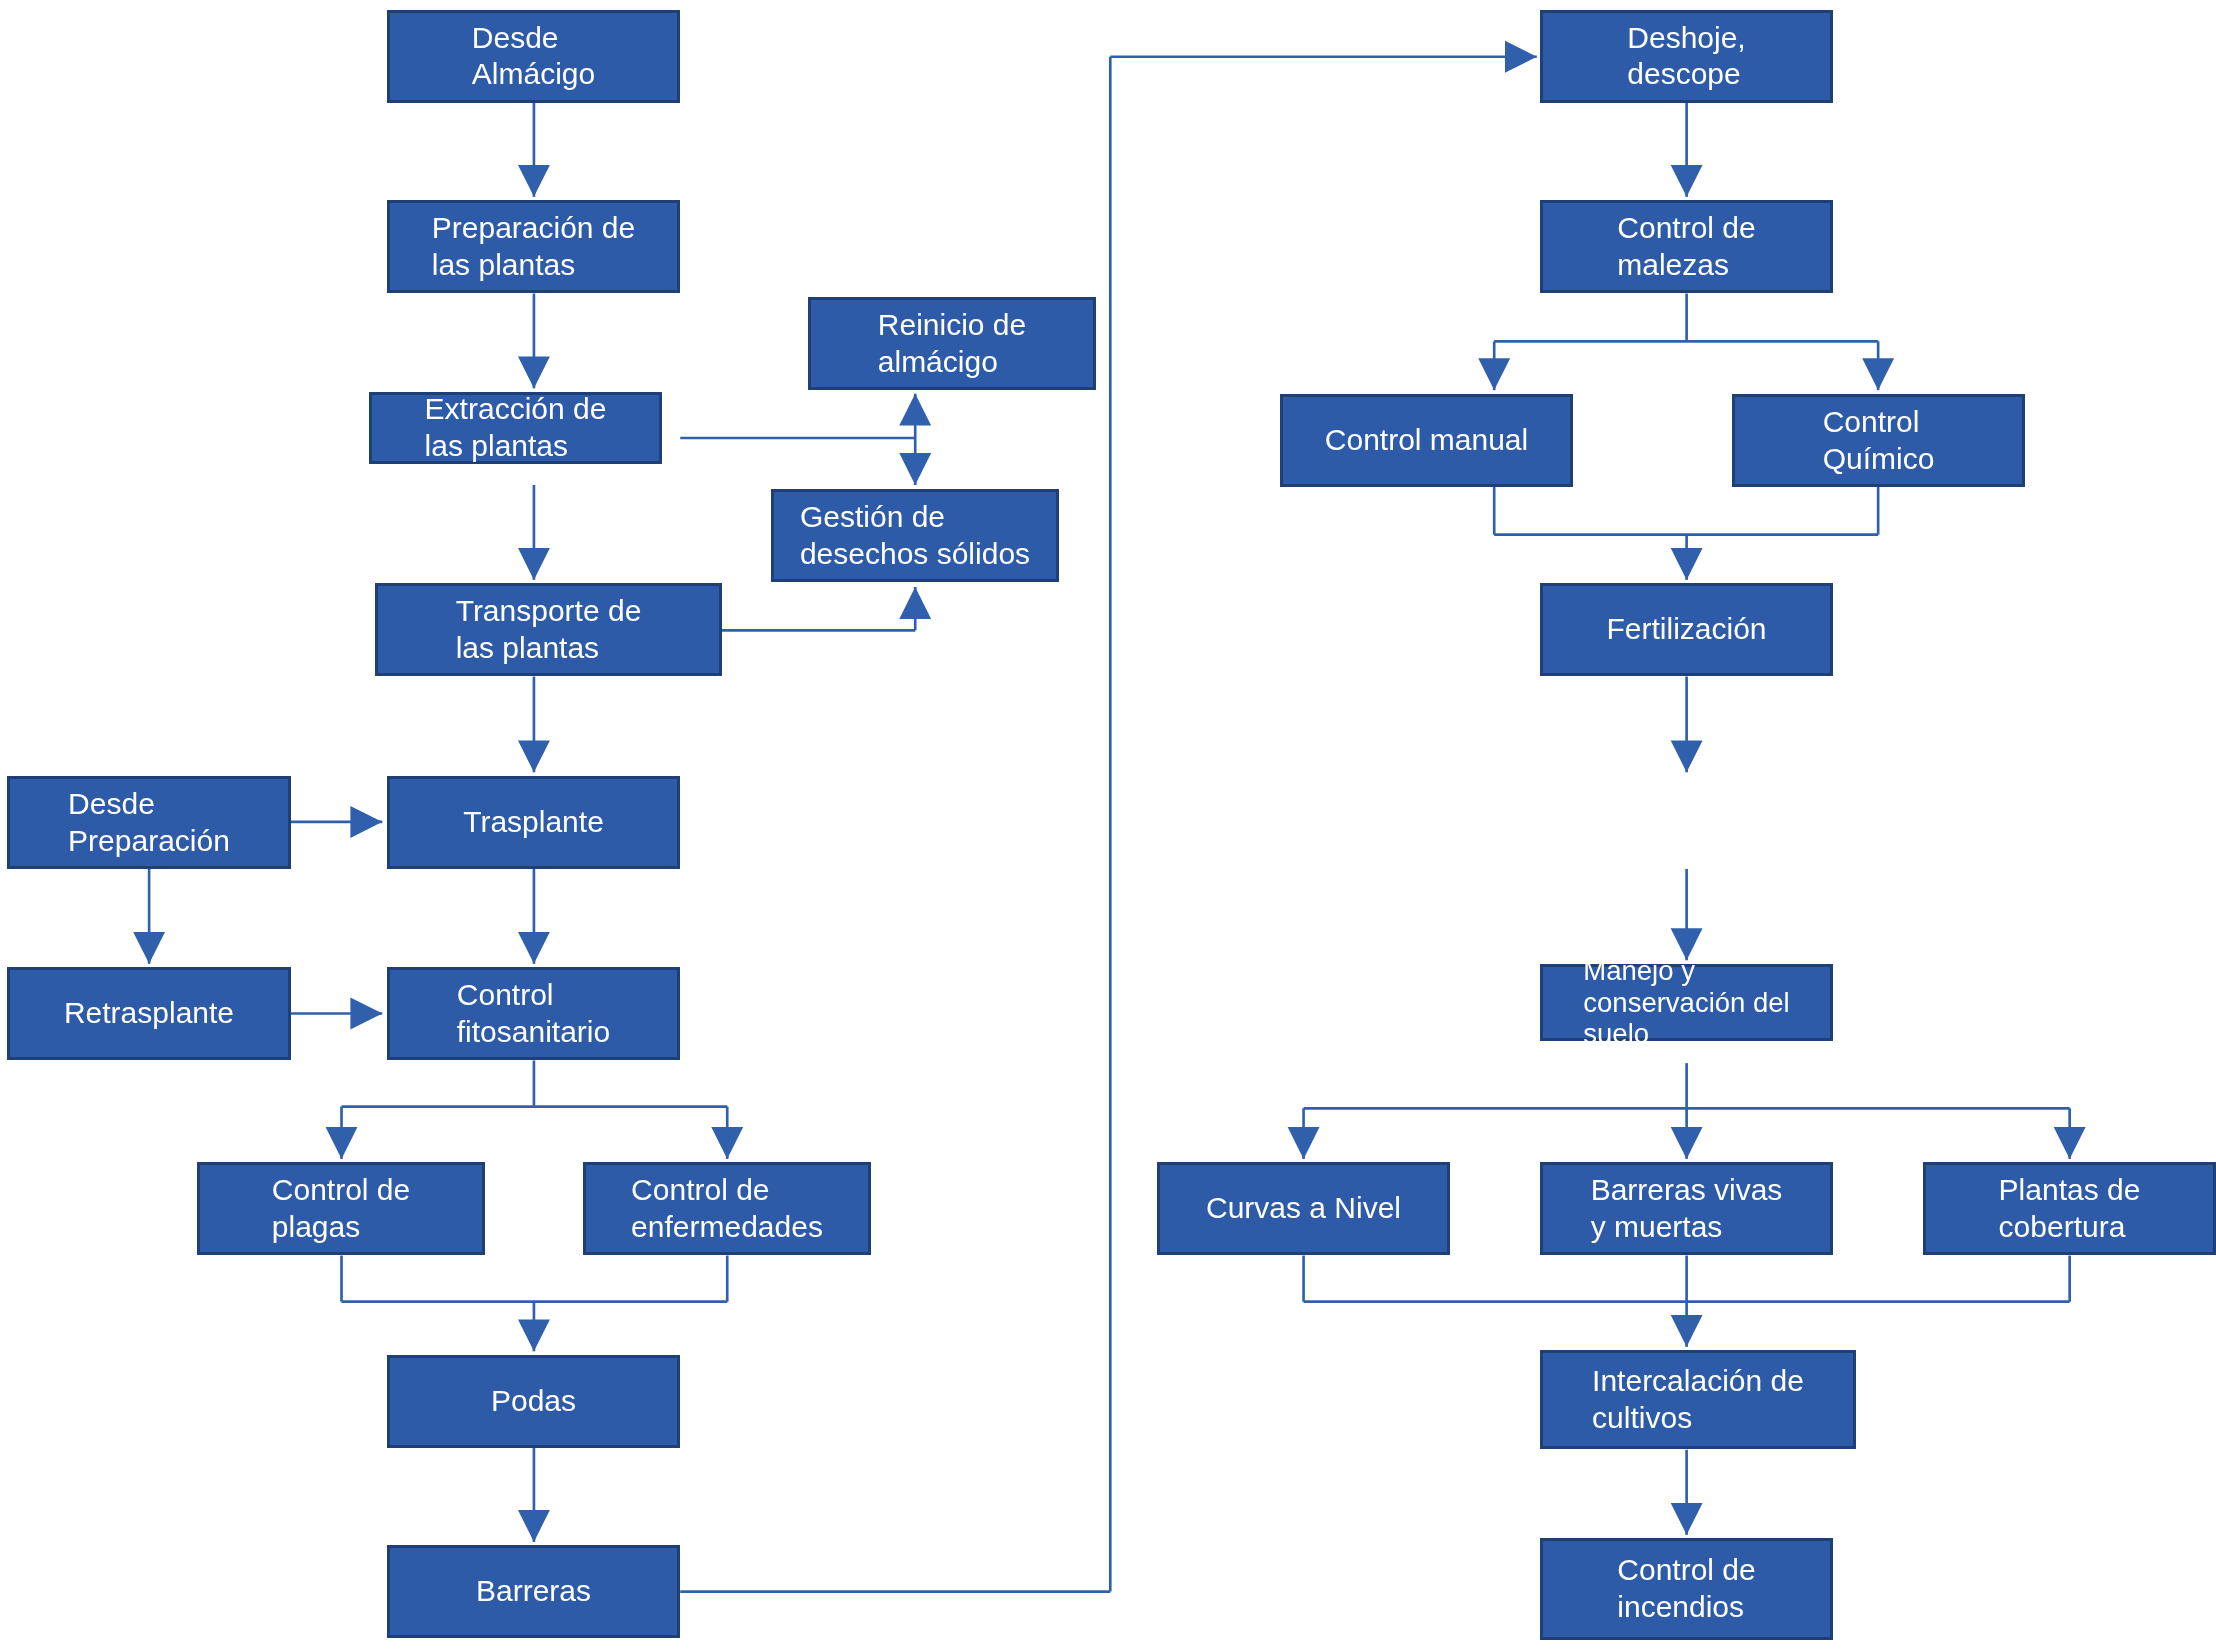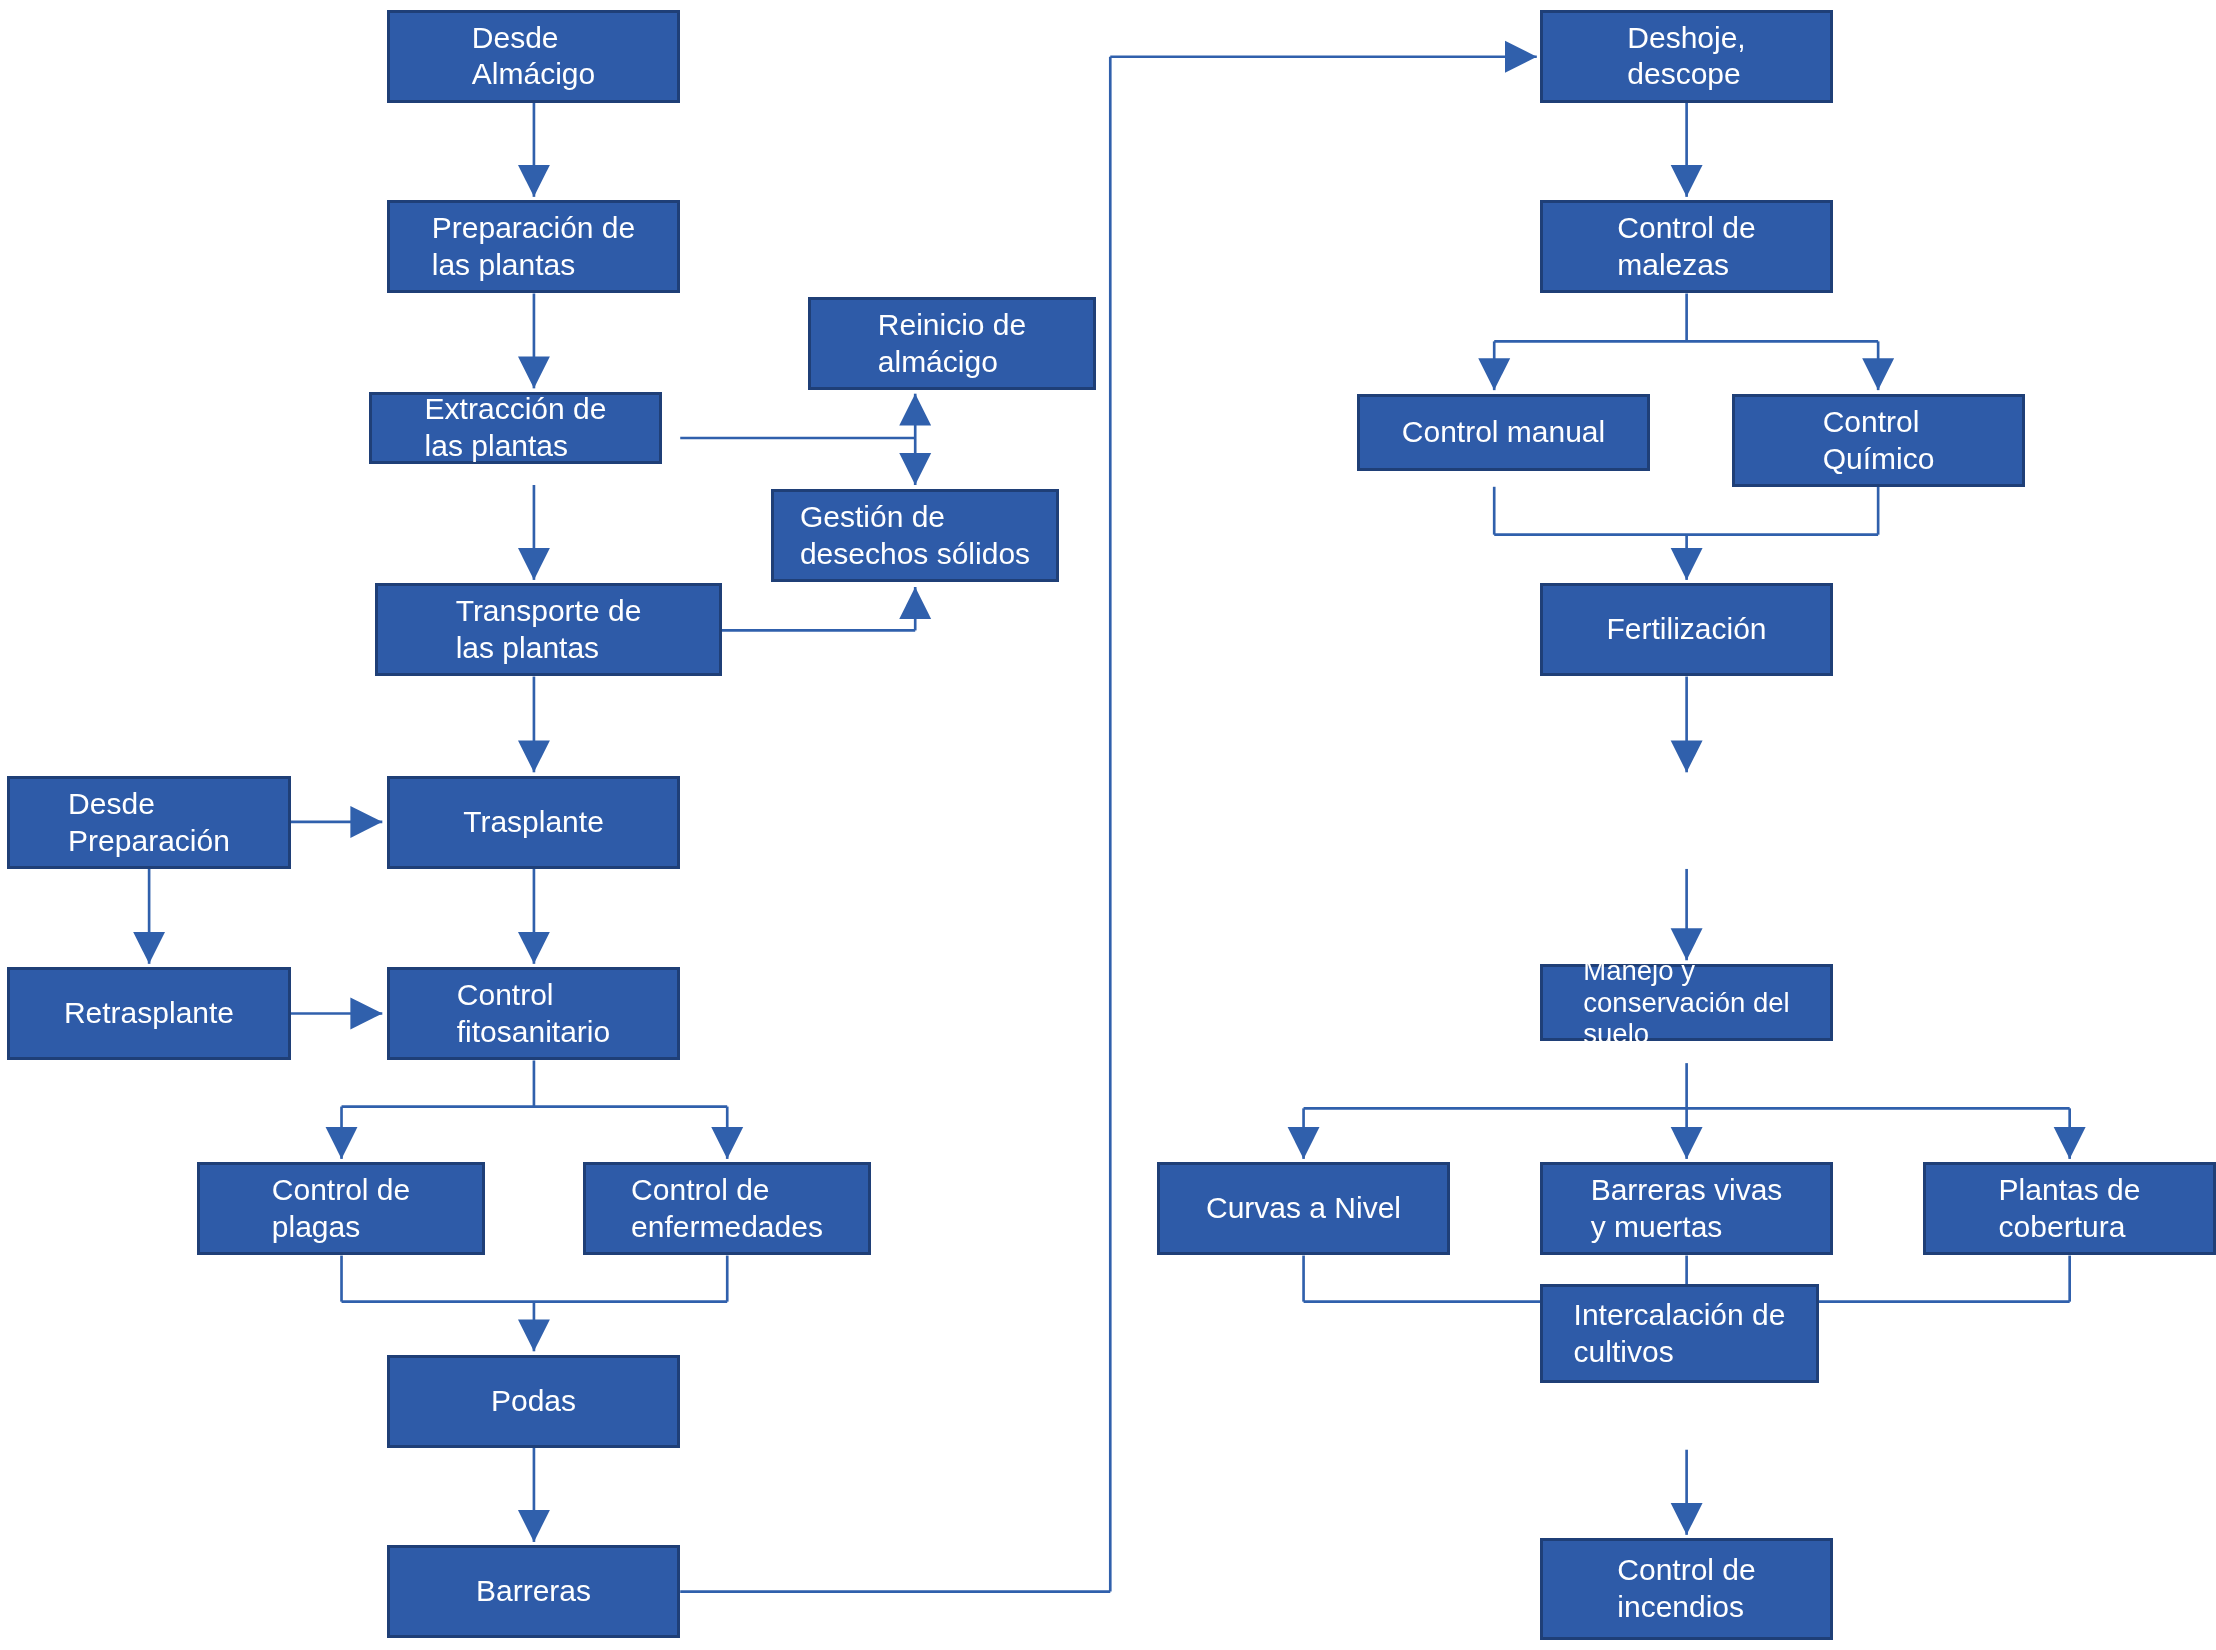--- a/index.html
+++ b/index.html
@@ -131,33 +131,33 @@
 
   <div class="node" style="left:197px;top:1162px;width:288px;height:93px">Control de
 plagas</div>
   <div class="node" style="left:583px;top:1162px;width:288px;height:93px">Control de
 enfermedades</div>
 
   <div class="node" style="left:1540px;top:9.8px;width:293px;height:93px">Deshoje,
 descope</div>
   <div class="node" style="left:1540px;top:200px;width:293px;height:93px">Control de
 malezas</div>
-  <div class="node" style="left:1357px;top:394px;width:293px;height:77px">Control manual</div>
+  <div class="node" style="left:1280px;top:394px;width:293px;height:93px">Control manual</div>
   <div class="node" style="left:1732px;top:394px;width:293px;height:93px">Control
 Químico</div>
   <div class="node" style="left:1540px;top:583px;width:293px;height:93px">Fertilización</div>
   <div class="node small" style="left:1540px;top:964px;width:293px;height:77px">Manejo y
 conservación del
 suelo</div>
 
   <div class="node" style="left:1157px;top:1162px;width:293px;height:93px">Curvas a Nivel</div>
   <div class="node" style="left:1540px;top:1162px;width:293px;height:93px">Barreras vivas
 y muertas</div>
   <div class="node" style="left:1923px;top:1162px;width:293px;height:93px">Plantas de
 cobertura</div>
 
-  <div class="node" style="left:1540px;top:1284px;width:279px;height:99px">Intercalación de
+  <div class="node" style="left:1540px;top:1350px;width:316px;height:99px">Intercalación de
 cultivos</div>
   <div class="node" style="left:1540px;top:1538px;width:293px;height:102px">Control de
 incendios</div>
 
 </div>
 
 
 </body></html>

